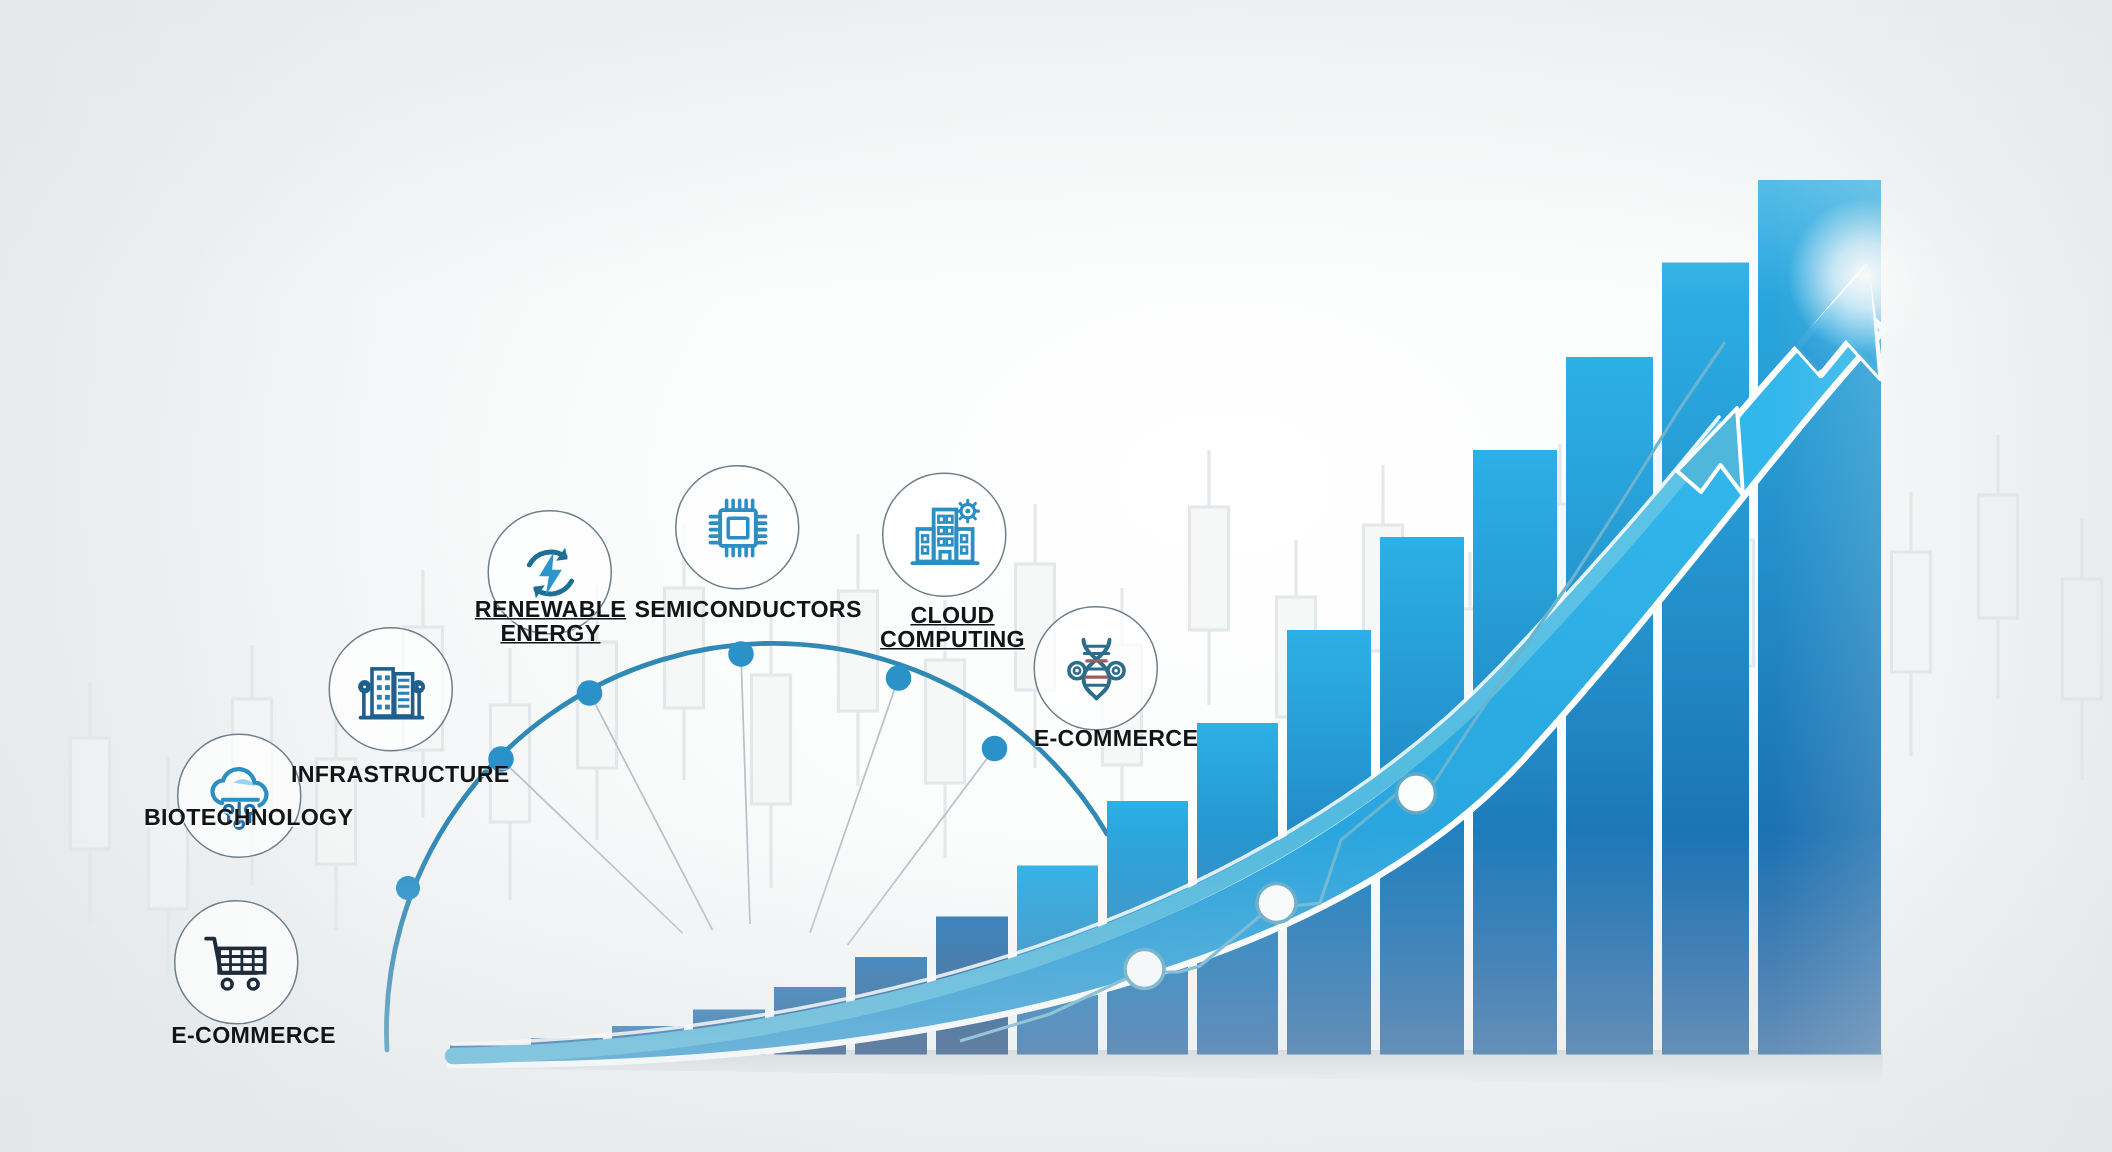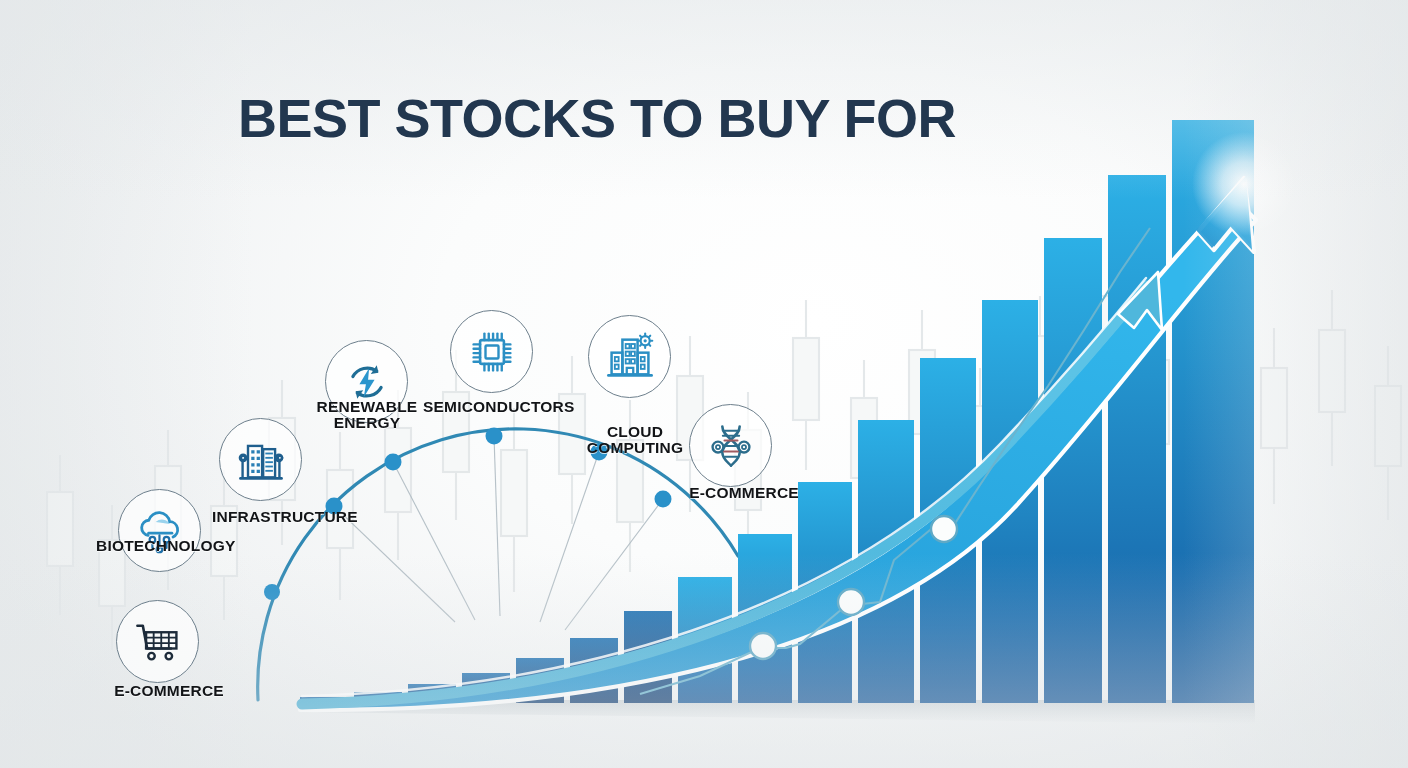--- a/index.html
+++ b/index.html
@@ -284,21 +284,20 @@
         <circle cx="944" cy="529" r="13"></circle>
       </g>
     </g>
 
     <path d="M 258 701 L 1256 701" stroke="url(#baselineGrad)" stroke-width="1.6" fill="none"></path>
   </svg>
 
   <div id="vignette"></div>
 
   <div id="title">
-    <span>BEST STOCKS TO BUY FOR</span>
   </div>
 
   <div class="badge" style="left:118px;top:489px;width:83px;height:83px;">
     <svg width="52" height="52" viewBox="0 0 48 48">
       <path d="M13 28a7 7 0 0 1 .6-13.9A10 10 0 0 1 33 15.4 7.4 7.4 0 0 1 36 29.5" fill="none" stroke="#2b8fc4" stroke-width="2.6" stroke-linecap="round"></path>
       <path d="M13.5 26c6 0 13 0 21.5 0" fill="none" stroke="#2b8fc4" stroke-width="2.6" stroke-linecap="round"></path>
       <path d="M20 15.6a9 9 0 0 1 13.5 2" fill="#49b0e0" opacity=".55"></path>
       <circle cx="17" cy="32" r="2.6" fill="none" stroke="#1e6fa8" stroke-width="2"></circle>
       <circle cx="30" cy="32" r="2.6" fill="none" stroke="#1e6fa8" stroke-width="2"></circle>
       <path d="M17 34.6v5M30 34.6v5M23.5 28v12" fill="none" stroke="#1e6fa8" stroke-width="2" stroke-linecap="round"></path>
@@ -338,32 +337,32 @@
         <line x1="28" y1="26" x2="35" y2="26"></line>
           <line x1="28" y1="30" x2="35" y2="30"></line>
         <line x1="28" y1="34" x2="35" y2="34"></line>
       </g>
       <path d="M7 40V24a2 2 0 1 1 1 0M41 40V24a2 2 0 1 1 1 0" fill="none" stroke="#1f5f8e" stroke-width="2.2" stroke-linecap="round"></path>
       <circle cx="7.5" cy="22" r="3" fill="none" stroke="#1f5f8e" stroke-width="2.2"></circle>
       <circle cx="40.5" cy="22" r="3" fill="none" stroke="#1f5f8e" stroke-width="2.2"></circle>
       <line x1="5" y1="41" x2="43" y2="41" stroke="#1f5f8e" stroke-width="2.4" stroke-linecap="round"></line>
     </svg>
   </div>
-  <div class="cap" style="left:194px;top:509px;width:140px;margin-left:18px;">INFRASTRUCTURE</div>
+  <div class="cap" style="left:194px;top:509px;width:140px;">INFRASTRUCTURE</div>
 
   <div class="badge" style="left:325px;top:340px;width:83px;height:83px;">
     <svg width="52" height="52" viewBox="0 0 48 48">
       <path d="M11 19a15 15 0 0 1 22-5" fill="none" stroke="#1f6e96" stroke-width="3" stroke-linecap="round"></path>
       <path d="M33 8.5 L34.5 15.5 L27.5 16.5 Z" fill="#1f6e96"></path>
       <path d="M37 29a15 15 0 0 1-22 5" fill="none" stroke="#1f6e96" stroke-width="3" stroke-linecap="round"></path>
       <path d="M15 39.5 L13.5 32.5 L20.5 31.5 Z" fill="#1f6e96"></path>
       <path d="M26 11 L17 26 L23 26 L21 38 L31 22 L25 22 Z" fill="#2b96cd"></path>
     </svg>
   </div>
-  <div class="cap" style="left:308px;top:399px;width:118px;">RENEWABLE
+  <div class="cap" style="left:308px;top:399px;width:118px;text-decoration:underline;">RENEWABLE
 ENERGY</div>
 
   <div class="badge" style="left:450px;top:310px;width:83px;height:83px;">
     <svg width="52" height="52" viewBox="0 0 48 48">
       <rect x="13" y="13" width="22" height="22" rx="1.6" fill="none" stroke="#2b8fc4" stroke-width="2.4"></rect>
       <rect x="18" y="18" width="12" height="12" rx="1" fill="none" stroke="#2b8fc4" stroke-width="2.2"></rect>
       <g stroke="#2b8fc4" stroke-width="2.2" stroke-linecap="round">
         <line x1="17" y1="7" x2="17" y2="13"></line>
           <line x1="21" y1="7" x2="21" y2="13"></line>
         <line x1="25" y1="7" x2="25" y2="13"></line>
@@ -417,21 +416,21 @@
           <line x1="-6.6" y1="0" x2="-4.6" y2="0"></line>
             <line x1="4.6" y1="0" x2="6.6" y2="0"></line>
           <line x1="-4.7" y1="-4.7" x2="-3.3" y2="-3.3"></line>
             <line x1="3.3" y1="3.3" x2="4.7" y2="4.7"></line>
           <line x1="4.7" y1="-4.7" x2="3.3" y2="-3.3"></line>
             <line x1="-3.3" y1="3.3" x2="-4.7" y2="4.7"></line>
         </g>
       </g>
     </svg>
   </div>
-  <div class="cap" style="left:578px;top:424px;width:114px;">CLOUD
+  <div class="cap" style="left:578px;top:403px;width:114px;text-decoration:underline;">CLOUD
 COMPUTING</div>
 
   <div class="badge" style="left:689px;top:404px;width:83px;height:83px;">
     <svg width="52" height="52" viewBox="0 0 48 48">
       <path d="M16 6c0 10 16 14 16 24 0 6-5 9-8 12" fill="none" stroke="#2c6d8c" stroke-width="2.4" stroke-linecap="round"></path>
       <path d="M32 6c0 10-16 14-16 24 0 6 5 9 8 12" fill="none" stroke="#2c6d8c" stroke-width="2.4" stroke-linecap="round"></path>
       <g stroke-width="1.9" stroke-linecap="round">
         <line x1="18.5" y1="10" x2="29.5" y2="10" stroke="#2c6d8c"></line>
         <line x1="16.5" y1="14.5" x2="31.5" y2="14.5" stroke="#2c6d8c"></line>
         <line x1="18" y1="19" x2="30" y2="19" stroke="#a05a60"></line>

